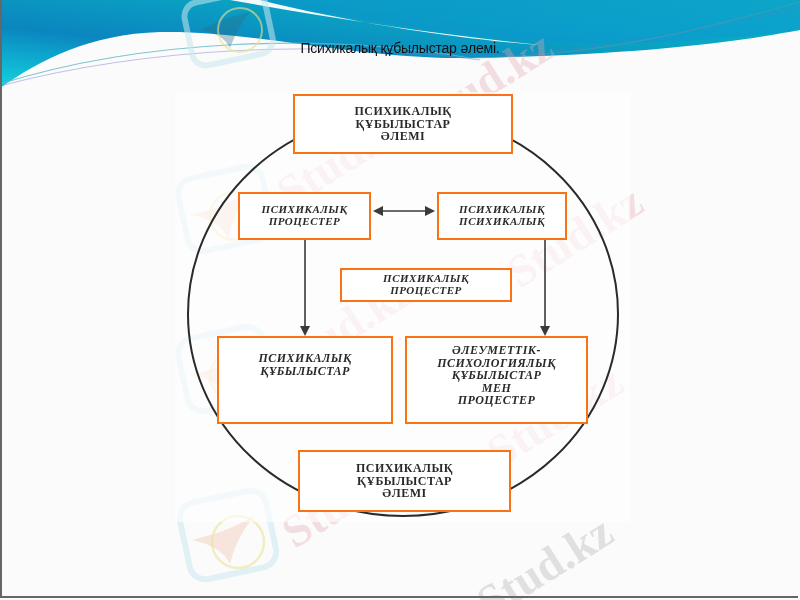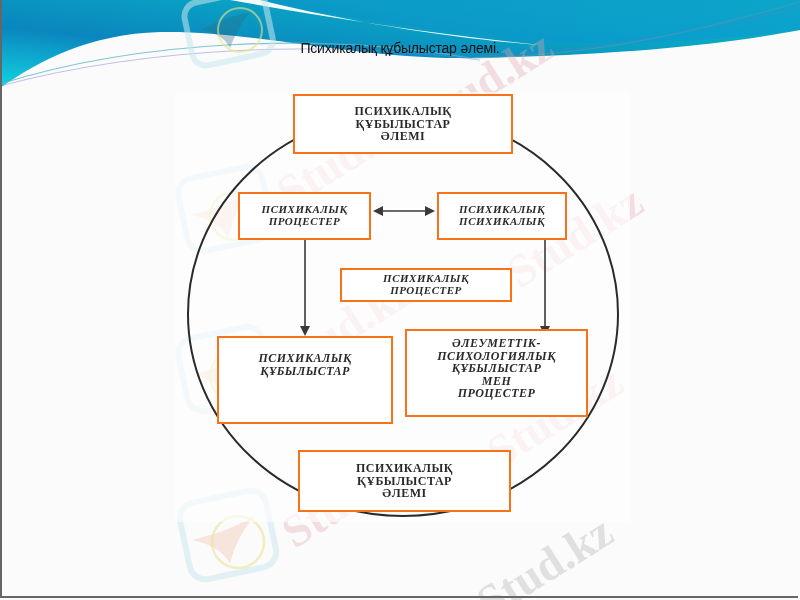--- a/index.html
+++ b/index.html
@@ -137,21 +137,21 @@
   <div class="box italic" style="left:165px;top:176px;width:172px;height:34px;">
     <span>ПСИХИКАЛЫҚ</span>
     <span>ПРОЦЕСТЕР</span>
   </div>
 
   <div class="box italic top-align" style="left:42px;top:244px;width:176px;height:88px;font-size:12px;">
     <span>ПСИХИКАЛЫҚ</span>
     <span>ҚҰБЫЛЫСТАР</span>
   </div>
 
-  <div class="box italic" style="left:230px;top:237px;width:183px;height:88px;font-size:12px;justify-content:flex-start;padding-top:6px;">
+  <div class="box italic" style="left:230px;top:244px;width:183px;height:88px;font-size:12px;justify-content:flex-start;padding-top:6px;">
     <span>ӘЛЕУМЕТТІК-</span>
     <span>ПСИХОЛОГИЯЛЫҚ</span>
     <span>ҚҰБЫЛЫСТАР</span>
     <span>МЕН</span>
     <span>ПРОЦЕСТЕР</span>
   </div>
 
   <div class="box upright" style="left:123px;top:358px;width:213px;height:62px;">
     <span>ПСИХИКАЛЫҚ</span>
     <span>ҚҰБЫЛЫСТАР</span>

